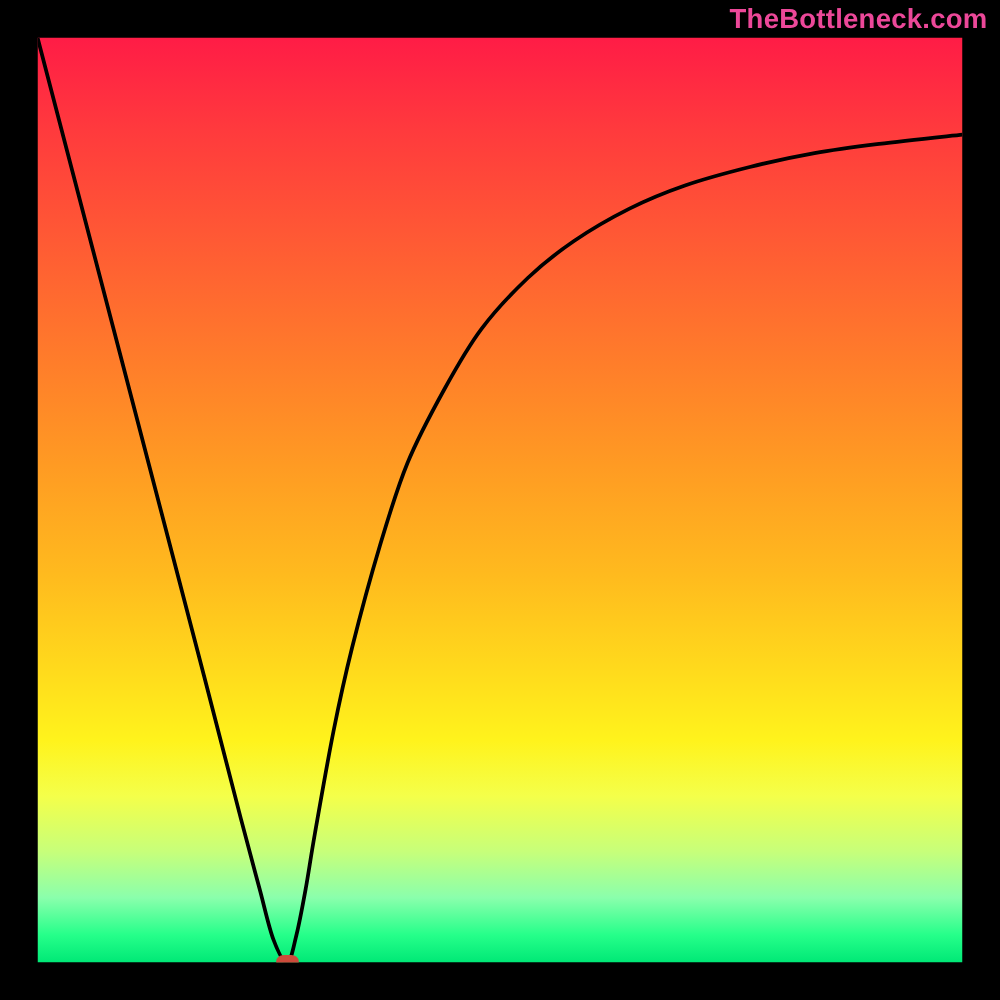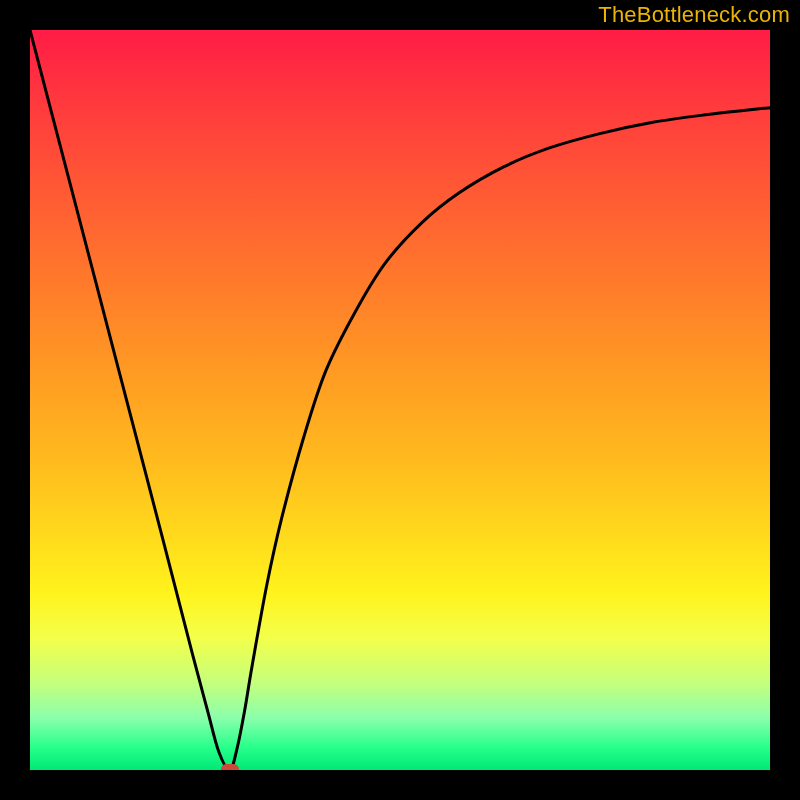--- a/index.html
+++ b/index.html
@@ -13,23 +13,23 @@
   .frame {
     position: relative;
     width: 800px;
     height: 800px;
     background: #000;
   }
   .watermark {
     position: absolute;
     top: 2px;
     right: 10px;
-    color: #eab308;
+    color: #ec4899;
     font-size: 22px;
-    font-weight: 400;
+    font-weight: 700;
     letter-spacing: 0.2px;
     z-index: 20;
     user-select: none;
   }
   .plot {
     position: absolute;
     left: 30px;
     top: 30px;
     width: 740px;
     height: 740px;

